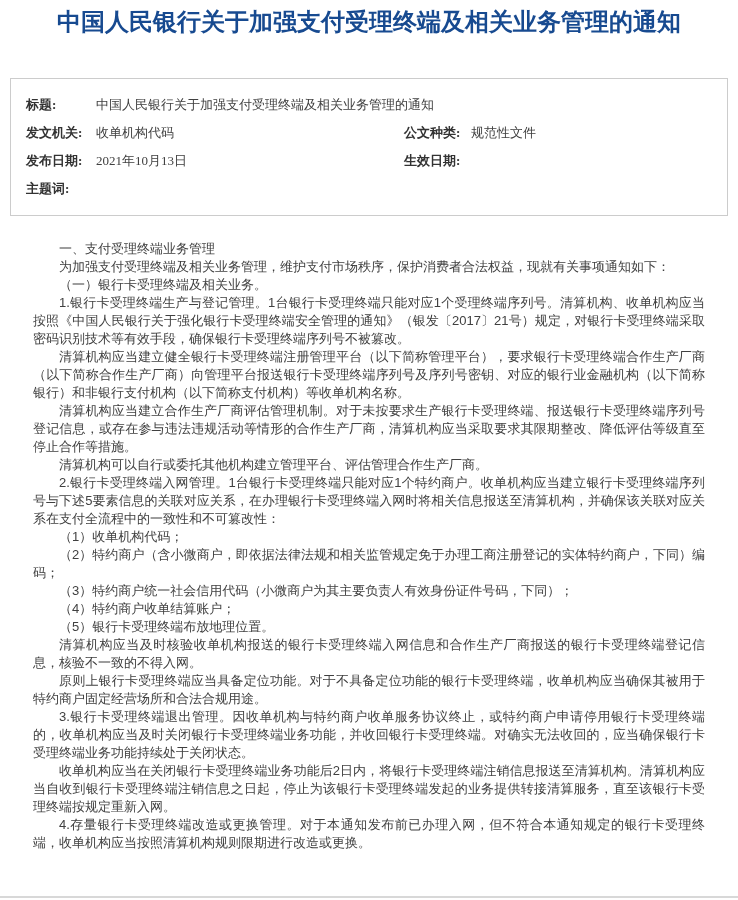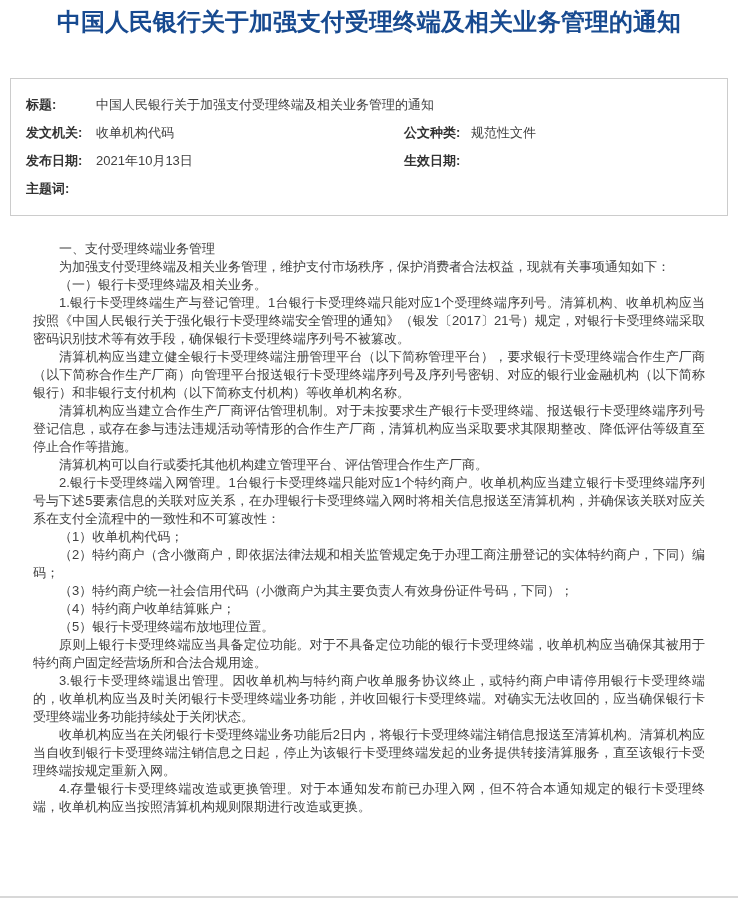--- a/index.html
+++ b/index.html
@@ -27,20 +27,21 @@
     font-weight: bold;
     color: var(--title-blue);
     letter-spacing: 0px;
     white-space: nowrap;
   }
   .meta-box {
     margin: 42px 10px 8px 10px;
     border: 1px solid var(--meta-border);
     padding: 12px 0 12px 15px;
     background: #ffffff;
+    font-family: Liberation Serif, serif;
   }
   .meta-row {
     display: flex;
     height: 28px;
     align-items: center;
     font-size: 13px;
     color: var(--body-text);
   }
   .meta-cell {
     display: flex;
@@ -128,19 +129,20 @@
   <p>1.银行卡受理终端生产与登记管理。1台银行卡受理终端只能对应1个受理终端序列号。清算机构、收单机构应当按照《中国人民银行关于强化银行卡受理终端安全管理的通知》（银发〔2017〕21号）规定，对银行卡受理终端采取密码识别技术等有效手段，确保银行卡受理终端序列号不被篡改。</p>
   <p>清算机构应当建立健全银行卡受理终端注册管理平台（以下简称管理平台），要求银行卡受理终端合作生产厂商（以下简称合作生产厂商）向管理平台报送银行卡受理终端序列号及序列号密钥、对应的银行业金融机构（以下简称银行）和非银行支付机构（以下简称支付机构）等收单机构名称。</p>
   <p>清算机构应当建立合作生产厂商评估管理机制。对于未按要求生产银行卡受理终端、报送银行卡受理终端序列号登记信息，或存在参与违法违规活动等情形的合作生产厂商，清算机构应当采取要求其限期整改、降低评估等级直至停止合作等措施。</p>
   <p>清算机构可以自行或委托其他机构建立管理平台、评估管理合作生产厂商。</p>
   <p>2.银行卡受理终端入网管理。1台银行卡受理终端只能对应1个特约商户。收单机构应当建立银行卡受理终端序列号与下述5要素信息的关联对应关系，在办理银行卡受理终端入网时将相关信息报送至清算机构，并确保该关联对应关系在支付全流程中的一致性和不可篡改性：</p>
   <p>（1）收单机构代码；</p>
   <p>（2）特约商户（含小微商户，即依据法律法规和相关监管规定免于办理工商注册登记的实体特约商户，下同）编码；</p>
   <p>（3）特约商户统一社会信用代码（小微商户为其主要负责人有效身份证件号码，下同）；</p>
   <p>（4）特约商户收单结算账户；</p>
   <p>（5）银行卡受理终端布放地理位置。</p>
+  <p>清算机构应当及时核验收单机构报送的银行卡受理终端入网信息和合作生产厂商报送的银行卡受理终端登记信息，核验不一致的不得入网。</p>
   <p>原则上银行卡受理终端应当具备定位功能。对于不具备定位功能的银行卡受理终端，收单机构应当确保其被用于特约商户固定经营场所和合法合规用途。</p>
   <p>3.银行卡受理终端退出管理。因收单机构与特约商户收单服务协议终止，或特约商户申请停用银行卡受理终端的，收单机构应当及时关闭银行卡受理终端业务功能，并收回银行卡受理终端。对确实无法收回的，应当确保银行卡受理终端业务功能持续处于关闭状态。</p>
   <p>收单机构应当在关闭银行卡受理终端业务功能后2日内，将银行卡受理终端注销信息报送至清算机构。清算机构应当自收到银行卡受理终端注销信息之日起，停止为该银行卡受理终端发起的业务提供转接清算服务，直至该银行卡受理终端按规定重新入网。</p>
   <p>4.存量银行卡受理终端改造或更换管理。对于本通知发布前已办理入网，但不符合本通知规定的银行卡受理终端，收单机构应当按照清算机构规则限期进行改造或更换。</p>
 </div>
 
 <div class="bottom-rule"></div>
 
 </body></html>

